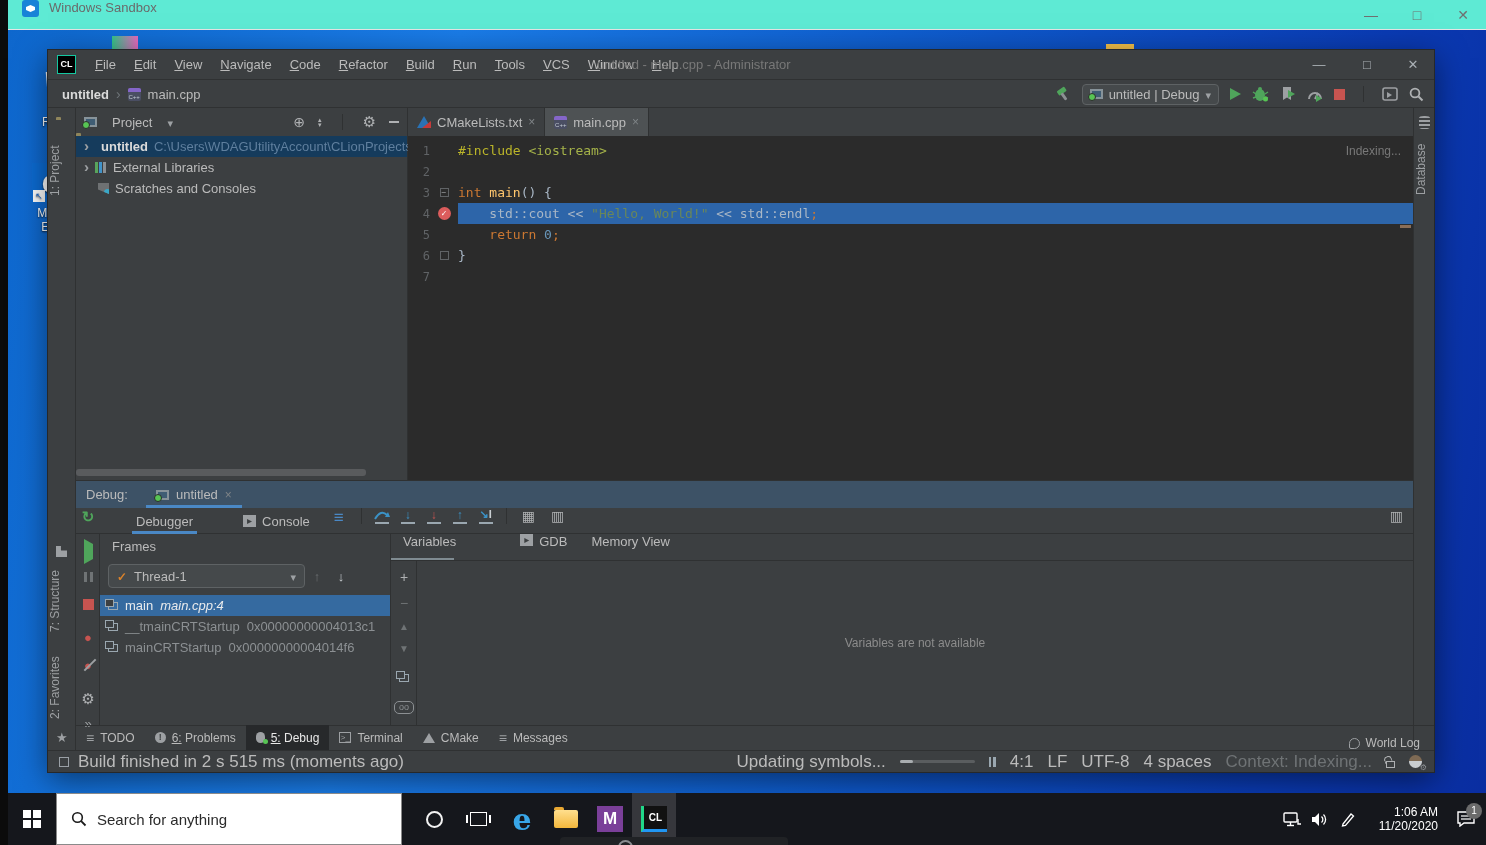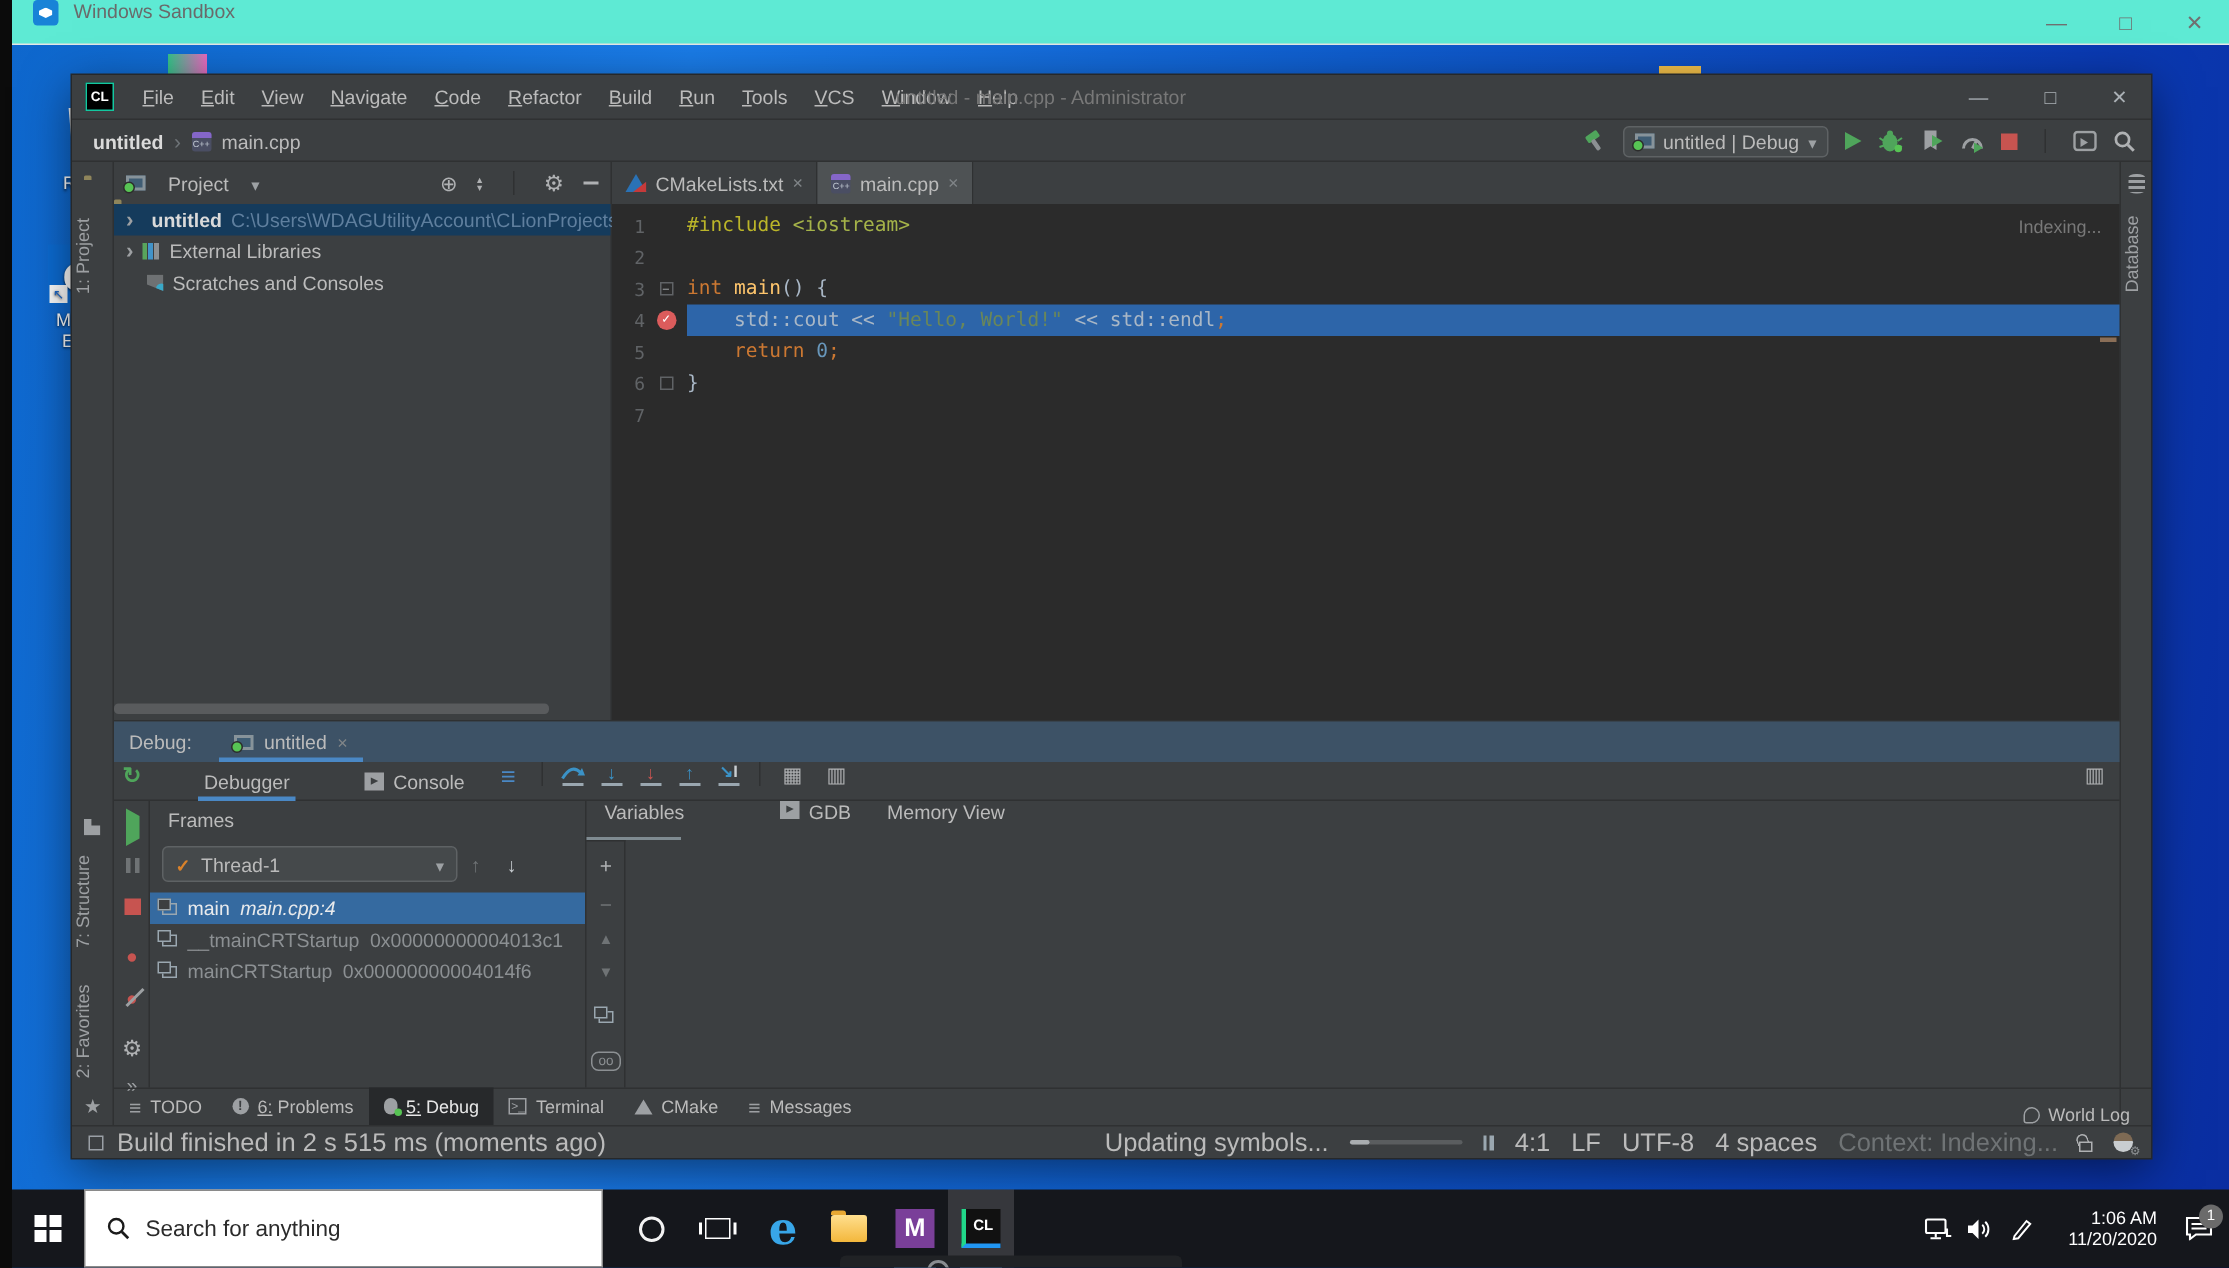--- a/index.html
+++ b/index.html
@@ -579,20 +579,21 @@
           </div>
         </div>
         <div id="vtool">
           <span class="vt" style="top:8px;">+</span>
           <span class="vt dim" style="top:34px;">−</span>
           <span class="vt dim" style="top:60px; font-size:10px;">▲</span>
           <span class="vt dim" style="top:82px; font-size:10px;">▼</span>
           <span class="vt" style="top:108px;"><span class="fico" style="display:inline-block;"></span></span>
           <span class="vt" style="top:136px;"><span class="glasses">oo</span></span>
         </div>
+        <div id="vars-empty">Variables are not available</div>
       </div>
 
     </div>
 
     <div class="abs" id="bottom-bar">
       <div class="btab">
         <span class="lines3"></span>
         <span class="btxt">TODO</span>
       </div>
       <div class="btab">

